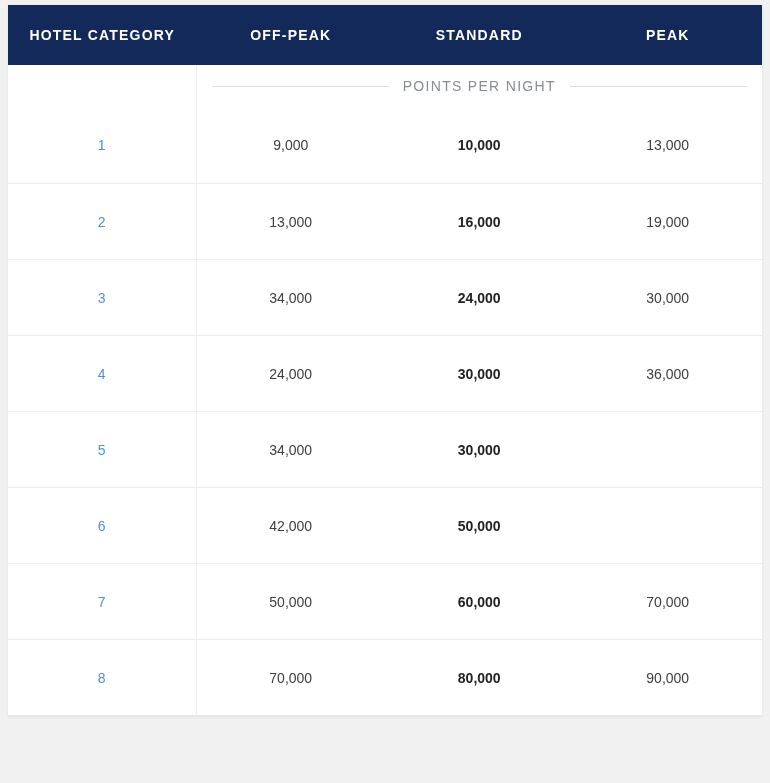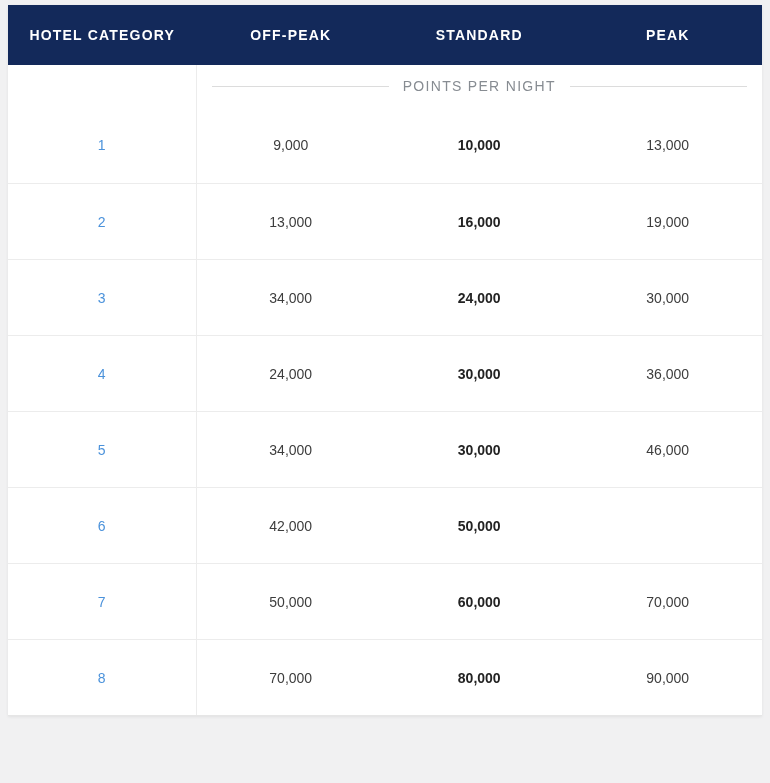--- a/index.html
+++ b/index.html
@@ -185,21 +185,20 @@
             <div class="cell standard-col">30,000</div>
             <div class="cell peak-col">36,000</div>
           </div>
 
           <div class="points-row">
             <div class="cell category">
               <a class="category-link">5</a>
             </div>
             <div class="cell off-peak-col">34,000</div>
             <div class="cell standard-col">30,000</div>
-            <div class="cell peak-col">46,000</div>
           </div>
 
           <div class="points-row">
             <div class="cell category">
               <a class="category-link">6</a>
             </div>
             <div class="cell off-peak-col">42,000</div>
             <div class="cell standard-col">50,000</div>
           </div>
 

